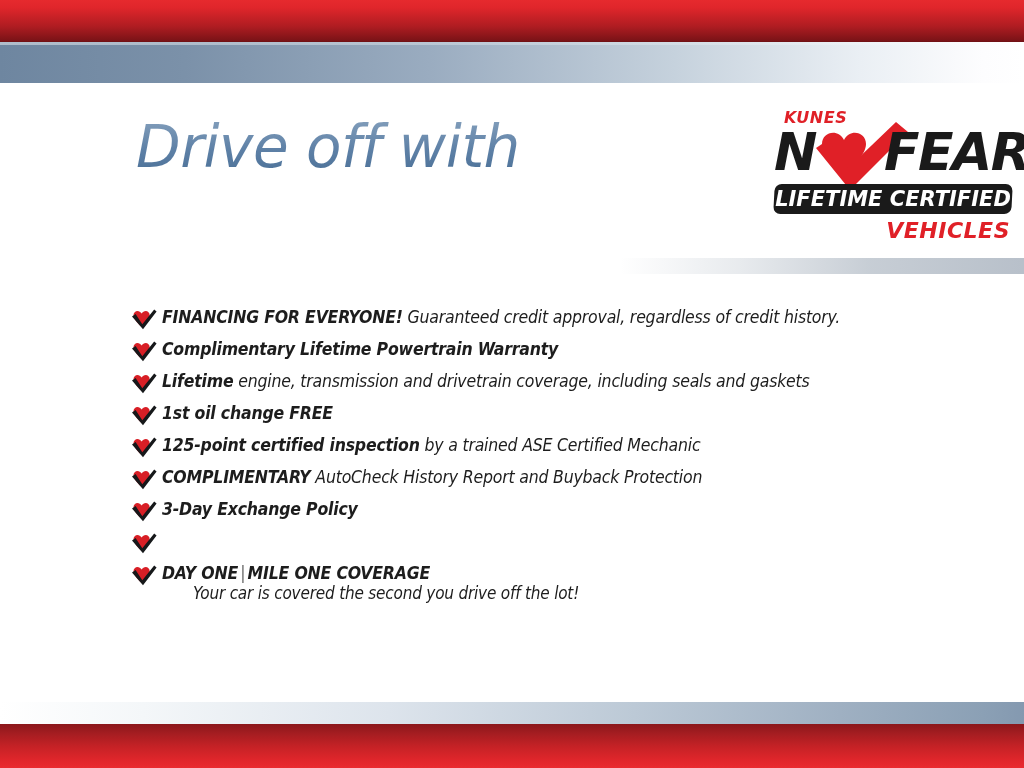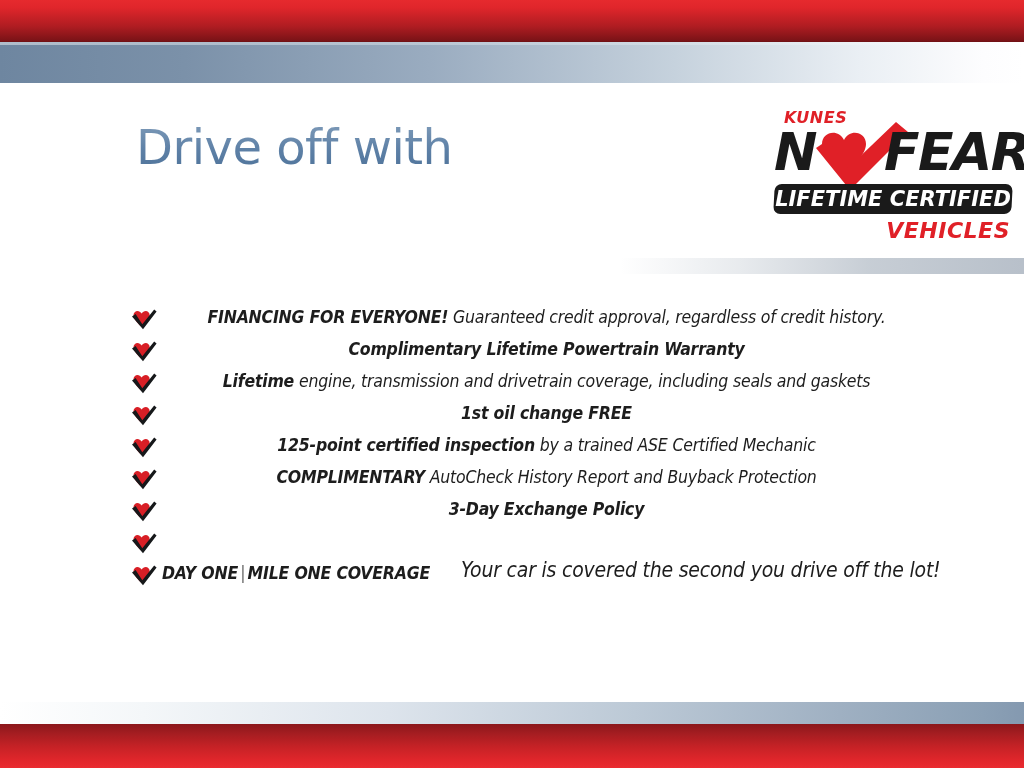--- a/index.html
+++ b/index.html
@@ -69,22 +69,23 @@
 
   
   .headline {
     position: absolute;
     left: 136px;
     top: 116px;
     width: 620px;
   }
   .headline-line1 {
     font-family: "DejaVu Sans", sans-serif;
+    font-style: italic;
     font-weight: 400;
-    font-size: 48px;
+    font-size: 58px;
     line-height: 62px;
     letter-spacing: -0.5px;
     color: #5d80a6;
     background: linear-gradient(to bottom, #86a1bd 0%, #5d80a6 55%, #4a6f96 100%);
     -webkit-background-clip: text;
     background-clip: text;
     -webkit-text-fill-color: transparent;
     white-space: nowrap;
   }
   .headline-line2 {
@@ -214,21 +215,20 @@
     left: 131px;
     top: 306px;
     width: 800px;
   }
   .bullet-row {
     position: relative;
     display: flex;
     align-items: flex-start;
     min-height: 26px;
     margin-bottom: 6px;
-    text-align: center;
   }
   .bullet-icon {
     flex: 0 0 auto;
     width: 26px;
     height: 22px;
     margin-top: 2px;
     margin-right: 5px;
   }
   .bullet-text {
     flex: 1 1 auto;
@@ -246,28 +246,29 @@
   .bullet-text .pipe {
     color: #8d8d8d;
     font-weight: bold;
     padding: 0 2px;
   }
   .bullet-sub {
     margin-left: 31px;
     margin-top: -3px;
     font-family: "DejaVu Sans Condensed", "Liberation Sans Narrow", "Liberation Sans", sans-serif;
     font-style: italic;
-    font-size: 21px;
+    font-size: 17px;
     line-height: 23px;
     color: #1d1d1d;
     letter-spacing: -0.2px;
     white-space: nowrap;
   }
   .bullet-block {
     display: flex;
+    flex-direction: column;
   }
 </style>
 </head>
 <body>
 
 <div class="top-banner">
   <div class="top-red"></div>
   <div class="top-gray"></div>
 </div>
 

